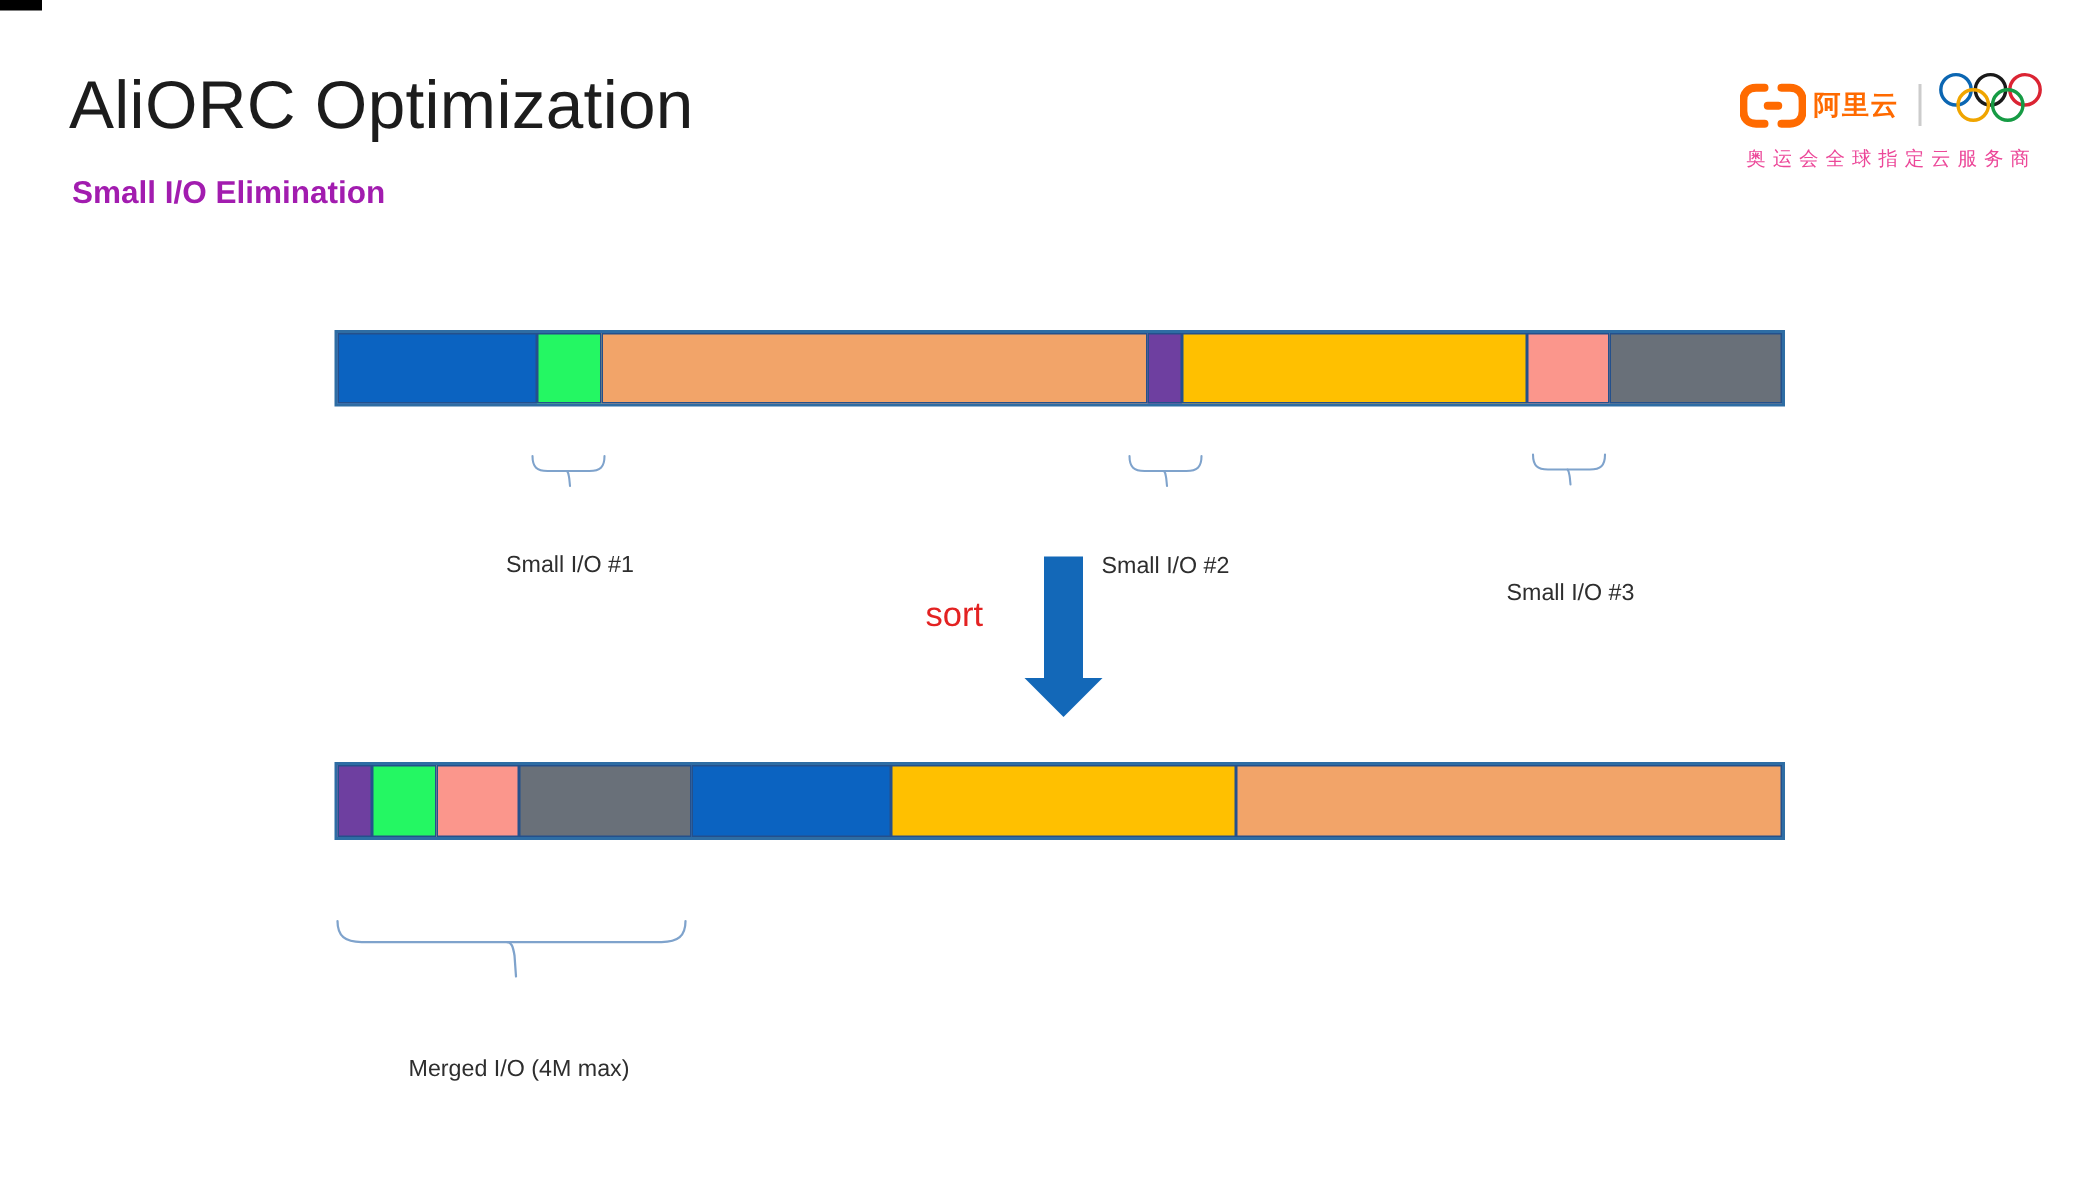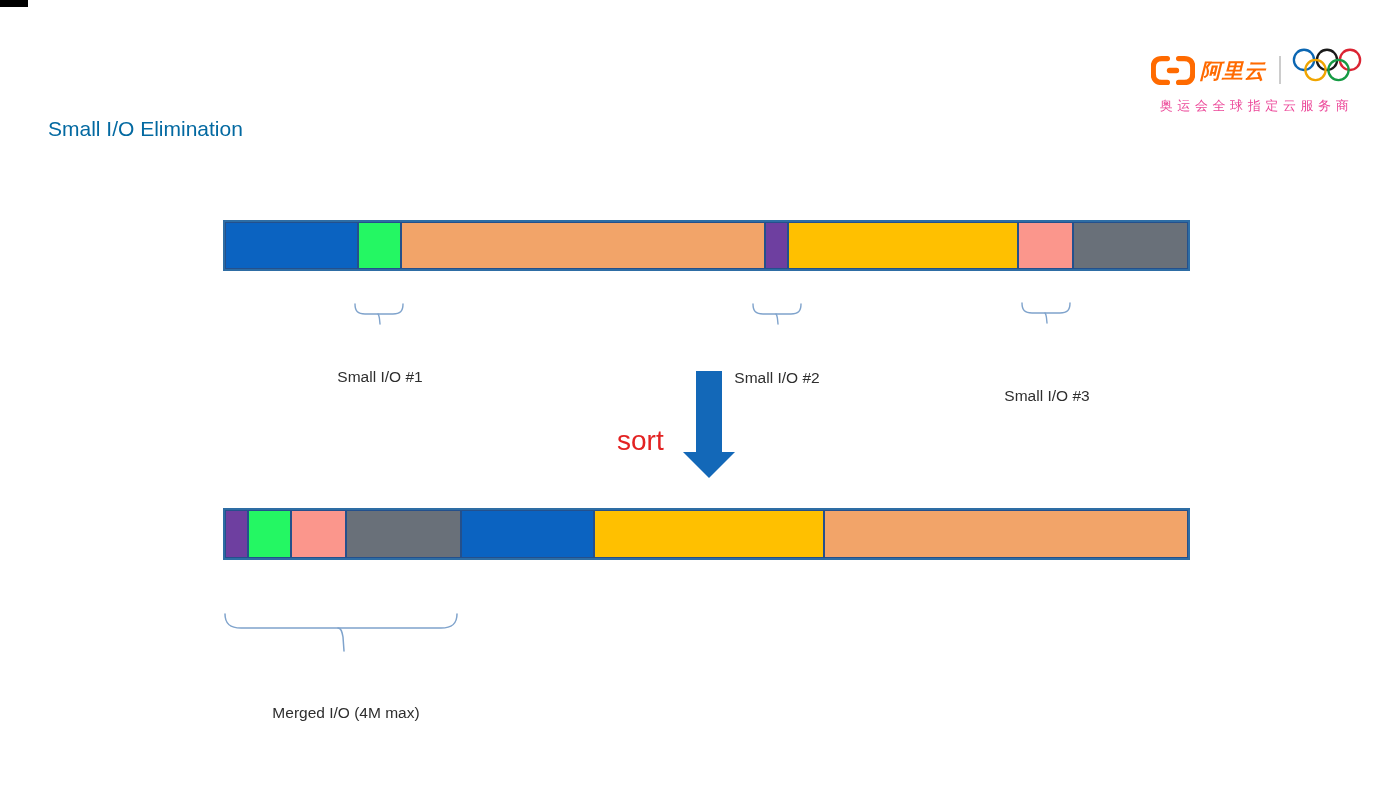--- a/index.html
+++ b/index.html
@@ -8,28 +8,28 @@
     font-family:"Liberation Sans", sans-serif; overflow:hidden;
   }
   .corner-artifact { position:absolute; left:0; top:0; width:28px; height:7px; background:#000; }
 
   .slide-title {
     position:absolute; left:46px; top:44px; margin:0;
     font-size:45px; font-weight:400; color:#1c1c1c; letter-spacing:0.2px;
   }
   .slide-subtitle {
     position:absolute; left:48px; top:117px;
-    font-size:21px; font-weight:400; color:#0369a1;
+    font-size:21px; font-weight:700; color:#a21caf;
   }
 
   
   .brand { position:absolute; right:38px; top:46px; text-align:center; }
   .brand-row { display:flex; align-items:center; justify-content:flex-end; height:48px; }
   .ali-mark { width:44px; height:31px; flex:0 0 auto; }
-  .ali-text { font-size:21px; font-weight:700; margin-left:5px; letter-spacing:1px; line-height:1;font-style:italic; }
+  .ali-text { font-size:18px; font-weight:700; margin-left:5px; letter-spacing:1px; line-height:1; }
   .brand-divider { width:2px; height:28px; background:#cccccc; margin:0 11px 0 13px; }
   .rings { width:70px; height:46px; flex:0 0 auto; }
   .brand-tagline { margin-top:3px; font-size:13px; color:#ec4899; letter-spacing:4.6px; white-space:nowrap; }
 
   
   .bar {
     position:absolute; left:223px; width:967px; box-sizing:border-box;
     border:2px solid #2e6da4; display:flex; align-items:stretch;
   }
   .top-bar { top:220px; height:51px; }
@@ -45,30 +45,31 @@
 
   .io-label {
     position:absolute; width:220px; text-align:center;
     font-size:15.5px; color:#2e2e2e;margin-top:36px;
   }
   .label-1 { left:270px; top:332px; }
   .label-2 { left:667px; top:333px; }
   .label-3 { left:937px; top:351px; }
   .label-merged { left:236px; top:668px; }
 
-  .sort-label { position:absolute; left:617px; top:425px; font-size:28px; }
+  .sort-label { position:absolute; left:617px; top:396px; font-size:23px; }
   .sort-arrow { position:absolute; left:682px; top:370px; width:54px; height:109px; }
 </style>
 </head>
 <body>
 
 <div id="slide">
 
   <div class="corner-artifact"></div>
 
+  <h1 class="slide-title">AliORC Optimization</h1>
   <div class="slide-subtitle">Small I/O Elimination</div>
 
   <div class="brand">
     <div class="brand-row">
       <svg class="ali-mark" viewBox="0 0 62 44" fill="none" stroke-linecap="round" stroke-linejoin="round" stroke-width="7.5" stroke="#FF6A00">
         <path d="M23 5 L15 5 C7 5 3 10 3 17 L3 27 C3 34 7 39 15 39 L23 39"></path>
         <path d="M39 5 L47 5 C55 5 59 10 59 17 L59 27 C59 34 55 39 47 39 L39 39"></path>
         <path d="M26 22 L36 22"></path>
       </svg>
       <span class="ali-text" style="color: rgb(255, 106, 0);">阿里云</span>

